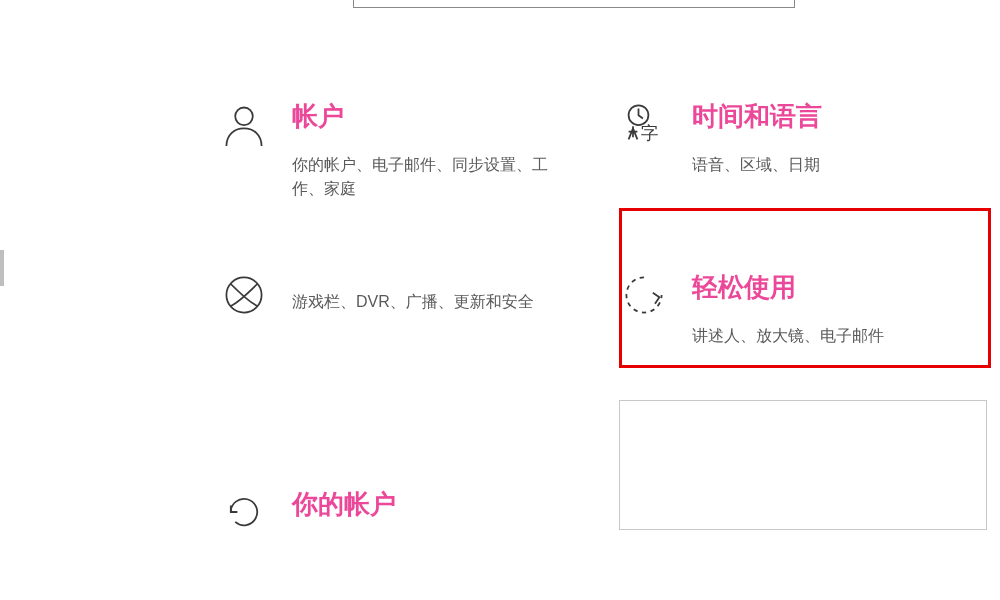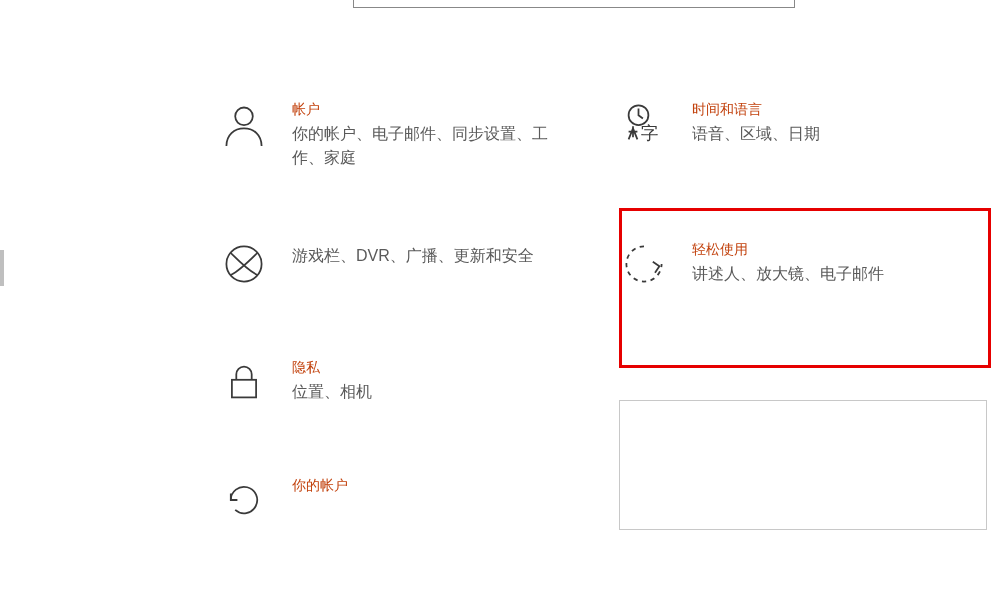--- a/index.html
+++ b/index.html
@@ -6,22 +6,22 @@
   .left-border{position:absolute;left:0;top:250px;width:4px;height:36px;background:#bfbfbf}
   .page{position:relative;width:1000px;height:600px}
   .topbox{position:absolute;left:353px;top:0;width:440px;height:7px;border:1px solid #888;border-top:none}
   .grid{position:absolute;left:220px;top:100px;right:0}
   .row{display:flex;margin-bottom:70px}
   .cell{display:flex;align-items:flex-start;cursor:default}
   .col1{width:400px}
   .col2{position:relative}
   .icon{width:48px;height:48px;flex:0 0 48px;display:flex;align-items:center;justify-content:center;margin-right:24px}
   .icon svg{width:44px;height:44px;stroke:#3a3a3a;fill:none;stroke-width:1.6}
-  .title{font-size:14px;font-weight:400;color:#c2410c;line-height:1.3}
-  .desc{font-size:16px;color:#5a5a5a;margin-top:4px;max-width:260px;line-height:1.5}
+  .title{font-size:26px;font-weight:700;color:#ec4899;line-height:1.3}
+  .desc{font-size:16px;color:#5a5a5a;margin-top:19px;max-width:260px;line-height:1.5}
   .highlight-red{position:absolute;left:619px;top:208px;width:366px;height:154px;border:3px solid #e60000;pointer-events:none}
   .highlight-gray{position:absolute;left:619px;top:400px;width:366px;height:128px;border:1px solid #c8c8c8;pointer-events:none}
 </style>
 </head>
 <body>
 
 <div class="page">
   <div class="left-border"></div>
   <div class="topbox"></div>
 
@@ -76,32 +76,20 @@
             </svg>
         </div>
         <div>
           <div class="title">轻松使用</div>
           <div class="desc">讲述人、放大镜、电子邮件</div>
         </div>
       </div>
     </div>
 
     <div class="row">
-      <div class="cell col2">
-        <div class="icon">
-          <svg viewBox="0 0 40 40">
-              <rect x="9" y="18" width="22" height="16"></rect>
-              <path d="M13 18 v-5 a7 7 0 0 1 14 0 v5"></path>
-            </svg>
-        </div>
-        <div>
-          <div class="title">隐私</div>
-          <div class="desc">位置、相机</div>
-        </div>
-      </div>
     </div>
 
     <div class="row">
       <div class="cell col1">
         <div class="icon">
           <svg viewBox="0 0 40 40">
               <path d="M8 20 a12 12 0 1 1 4 9"></path>
               <path d="M8 14 v6 h6"></path>
             </svg>
         </div>

